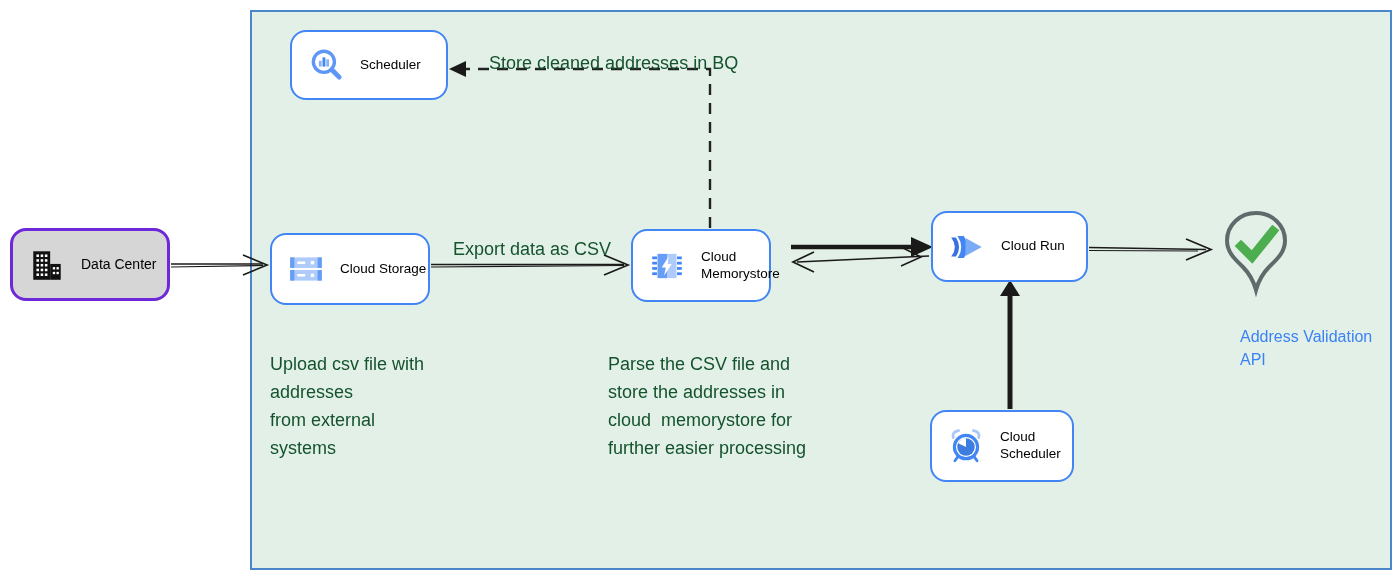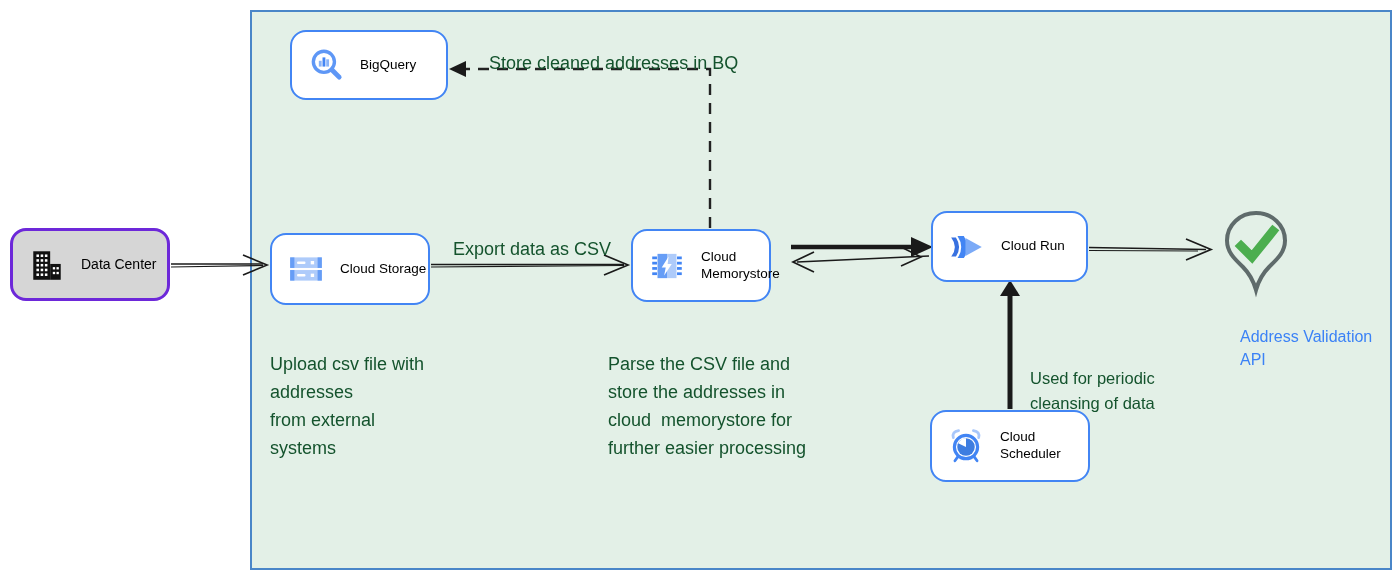--- a/index.html
+++ b/index.html
@@ -45,21 +45,21 @@
     color: #000;
   }
   .node-bigquery        { left: 290px; top: 30px;  width: 158px; height: 70px; }
   .node-data-center     { left: 10px;  top: 228px; width: 160px; height: 73px;
                           background: #d6d6d6; border: 3px solid #6d28d9; }
   .node-data-center .label { font-size: 14px; }
   .node-cloud-storage   { left: 270px; top: 233px; width: 160px; height: 72px; text-align: right; }
   .node-memorystore     { left: 631px; top: 229px; width: 140px; height: 73px; }
   .node-memorystore .label { width: 78px; }
   .node-cloud-run       { left: 931px; top: 211px; width: 157px; height: 71px; }
-  .node-scheduler       { left: 930px; top: 410px; width: 160px; height: 72px; }
+  .node-scheduler       { left: 930px; top: 410px; width: 144px; height: 72px; }
 
   .icon { flex: 0 0 auto; display: block; }
 
   .annotation {
     position: absolute;
     white-space: pre-wrap;
     font-size: 18px;
     line-height: 28px;
     color: #14532d;
     margin-top: 20px;
@@ -121,21 +121,21 @@
   </svg>
 
   <div class="node node-bigquery">
     <svg class="icon" width="38" height="38" viewBox="0 0 36 36">
       <circle cx="16" cy="15" r="10" fill="#ffffff" stroke="#5e97f6" stroke-width="3.2"></circle>
       <line x1="23.5" y1="22.5" x2="30.5" y2="29.5" stroke="#5e97f6" stroke-width="4.6" stroke-linecap="round"></line>
       <rect x="11.2" y="14" width="2.7" height="5.5" fill="#8ab4f8"></rect>
       <rect x="14.7" y="10.8" width="2.7" height="8.7" fill="#4285f4"></rect>
       <rect x="18.2" y="12.6" width="2.7" height="6.9" fill="#8ab4f8"></rect>
     </svg>
-    <span class="label">BigQuery</span>
+    <span class="label">Scheduler</span>
   </div>
 
   <div class="node node-data-center">
     <svg class="icon" width="38" height="38" viewBox="0 0 36 36">
       <rect x="5" y="5" width="16" height="27" fill="#111111"></rect>
       <rect x="21" y="17" width="10" height="15" fill="#111111"></rect>
       <g fill="#ffffff">
         <rect x="8" y="8" width="2.4" height="2.4"></rect>
           <rect x="12" y="8" width="2.4" height="2.4"></rect>
           <rect x="16" y="8" width="2.4" height="2.4"></rect>
@@ -230,16 +230,14 @@
   <div class="annotation ann-store-bq">Store cleaned addresses in BQ</div>
   <div class="annotation ann-export-csv">Export data as CSV</div>
   <div class="annotation ann-upload">Upload csv file with
 addresses
 from external
 systems</div>
   <div class="annotation ann-parse">Parse the CSV file and
 store the addresses in
 cloud  memorystore for
 further easier processing</div>
-  <div class="annotation ann-scheduler">Used for periodic
-cleansing of data</div>
 
 </div>
 
 </body></html>

